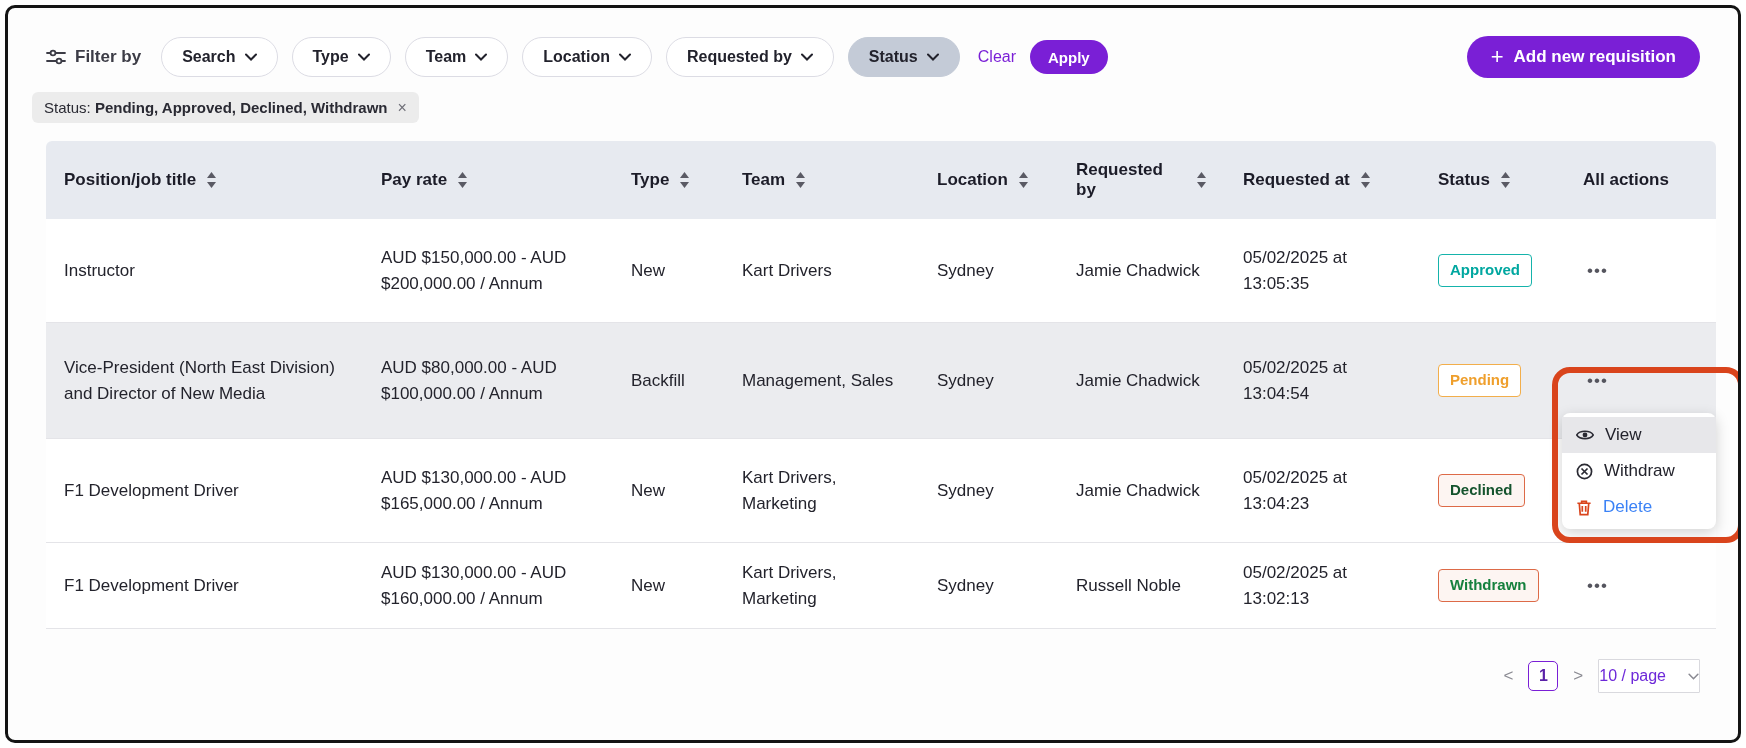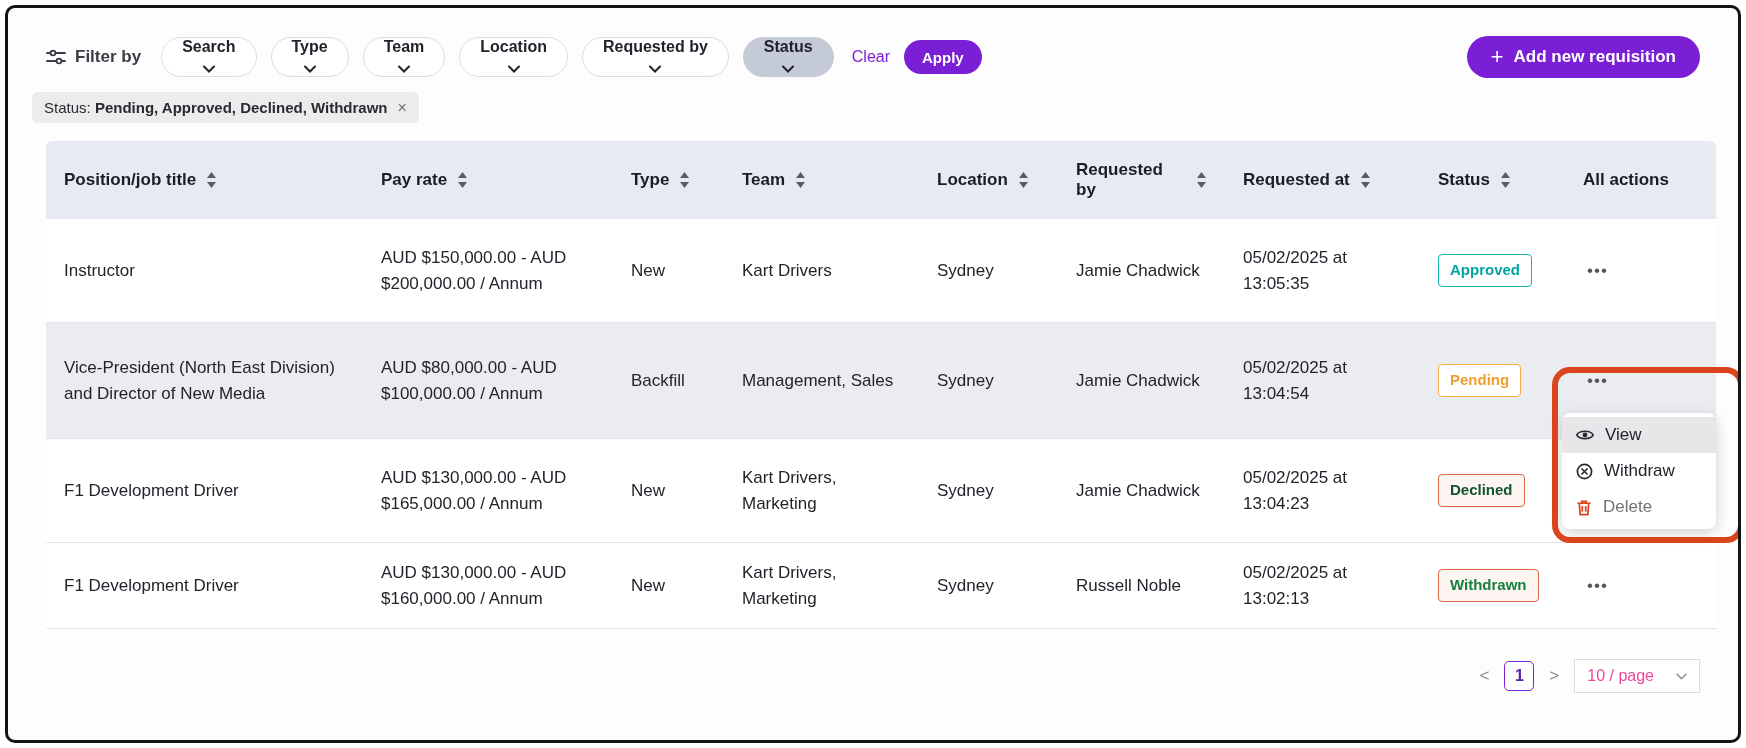--- a/index.html
+++ b/index.html
@@ -7,21 +7,21 @@
     font-family: "Liberation Sans", sans-serif; color: #1c1c28; }
   .frame { position: absolute; inset: 5px; border: 3px solid #141414; border-radius: 10px;
     background: #fdfdfd; overflow: hidden; }
 
   
   .filter-bar { display: flex; align-items: center; gap: 14px; margin: 28px 38px 0 38px; }
   .filter-by { display: flex; align-items: center; gap: 9px; font-size: 17px; font-weight: 600;
     color: #3c3c46; margin-right: 6px; }
   .pill { display: flex; align-items: center; gap: 9px; height: 40px; padding: 0 20px;
     background: #fff; border: 1px solid #dcdce4; border-radius: 22px; font-size: 16px;
-    font-weight: 700; color: #22222c; cursor: pointer; flex-direction: column; }
+    font-weight: 700; color: #22222c; cursor: pointer; }
   .pill.active { background: #c4cbd7; border-color: #c4cbd7; }
   .clear-link { color: #7a1fd6; font-size: 16px; margin-left: 4px; cursor: pointer; background: none; border: none; font-family: inherit; }
   .apply-btn { background: #7a1fd6; color: #fff; border: none; border-radius: 18px;
     height: 34px; padding: 0 18px; font-size: 15px; font-weight: 600; cursor: pointer; font-family: inherit; }
   .add-btn { margin-left: auto; display: flex; align-items: center; gap: 10px; background: #7a1fd6;
     color: #fff; border: none; border-radius: 21px; height: 42px; padding: 0 24px;
     font-size: 17px; font-weight: 600; cursor: pointer; font-family: inherit; }
   .add-btn .plus { font-size: 22px; font-weight: 400; line-height: 1; }
 
   
@@ -51,36 +51,36 @@
   .badge.withdrawn { color: #15803d; border: 1.5px solid #dd6a47; background: #fdf5f2; }
   .ellipsis-btn { background: none; border: none; cursor: pointer; color: #55555e;
     font-size: 17px; letter-spacing: 1px; font-family: inherit; padding: 2px 4px; }
 
   
   .dropdown { position: absolute; left: 1516px; top: 272px; width: 154px; background: #fff;
     border-radius: 8px; box-shadow: 0 4px 14px rgba(0,0,0,.18); padding: 4px 0; z-index: 30; }
   .menu-item { display: flex; align-items: center; gap: 11px; padding: 8px 14px;
     font-size: 17px; color: #23232c; cursor: pointer; }
   .menu-item.highlight { background: #e7e7ea; }
-  .menu-item.danger { color: #737373; }
+  .menu-item.danger { color: #3b82f6; }
 
   
   .annotation { position: absolute; left: 1506px; top: 226px; width: 192px; height: 176px;
     border: 6px solid #d9441c; border-radius: 18px; z-index: 40; pointer-events: none; }
 
   
   .pagination { display: flex; align-items: center; justify-content: flex-end; gap: 9px;
     margin: 30px 38px 0 38px; font-size: 16px; }
   .pg-arrow { background: none; border: none; color: #8a8a92; font-size: 17px; cursor: pointer;
     padding: 2px 6px; font-family: inherit; }
   .pg-num { min-width: 30px; height: 30px; border: 1px solid #7a1fd6; border-radius: 5px;
     color: #5b21a8; background: #fff; font-size: 16px; font-weight: 600; cursor: pointer; font-family: inherit; }
   .pg-size { display: flex; align-items: center; gap: 22px; border: 1px solid #d9d9de;
-    border-radius: 1px; background: #fff; height: 34px; padding: 0 12px; font-size: 16px;
-    color: #ec4899; cursor: pointer; font-family: inherit; }
+    border-radius: 1px; background: #fff; height: 34px; padding: 0 0; font-size: 16px;
+    color: #6d28d9; cursor: pointer; font-family: inherit; }
 
   svg { display: block; }
 </style>
 </head>
 <body>
 
 <div class="frame">
 
   <div class="filter-bar">
     <div class="filter-by">

